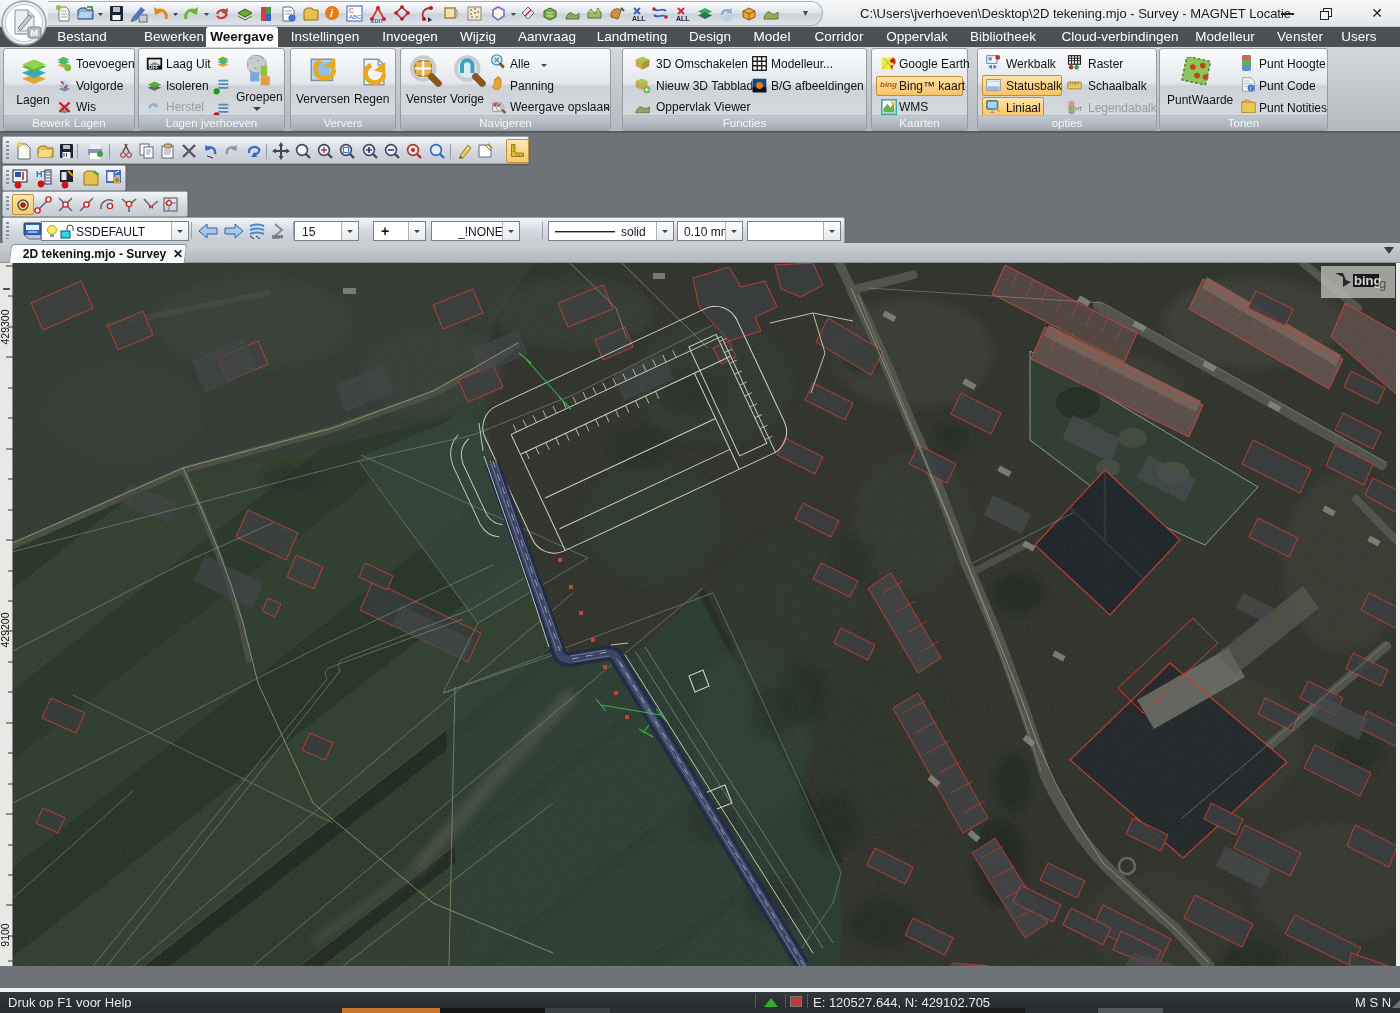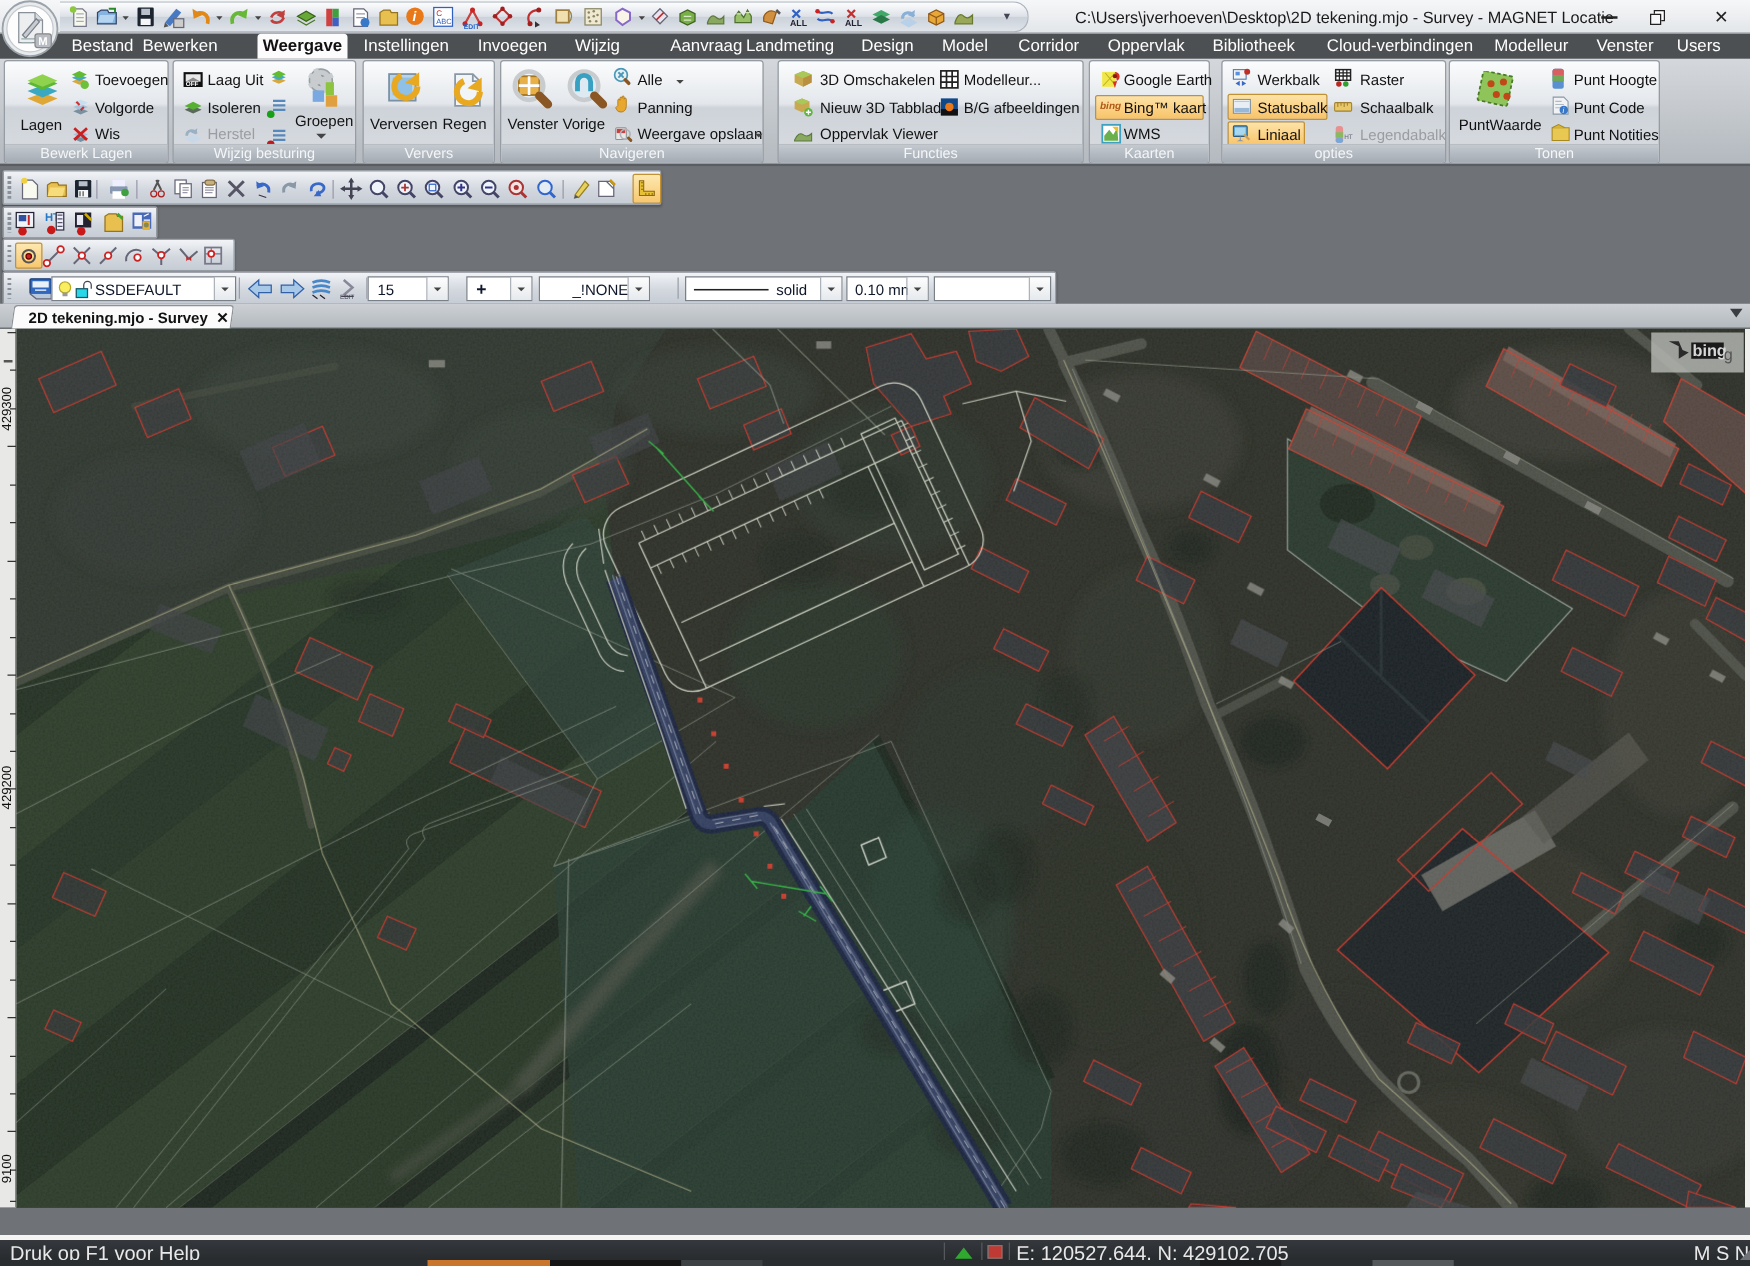--- a/index.html
+++ b/index.html
@@ -32,21 +32,21 @@
 
 #tabrow{position:absolute;left:0;top:243px;width:1400px;height:20px;background:linear-gradient(#cdd1d6,#b4b9bf);border-bottom:1px solid #8d9298;}
 #tab1{position:absolute;left:10px;top:244px;width:176px;height:19px;background:#fbfbfb;border:1px solid #8d9298;border-bottom:none;border-radius:3px 3px 0 0;font-size:12px;font-weight:bold;color:#111;line-height:19px;padding-left:12px;transform:skewX(-8deg);}
 #tab1 span{display:inline-block;transform:skewX(8deg);}
 
 #maparea{position:absolute;left:0;top:263px;width:1400px;height:703px;background:#2e3531;}
 #vruler{position:absolute;left:0;top:263px;width:13px;height:703px;background:#e8e8e6;border-right:1px solid #888;}
 #hruler{position:absolute;left:0;top:966px;width:1400px;height:22px;background:#efefed;border-top:1px solid #999;}
 #hr2{position:absolute;left:0;top:988px;width:1400px;height:4px;background:#f4f4f2;}
 
-#statusbar{position:absolute;left:0;top:992px;width:1400px;height:21px;background:linear-gradient(#34383c,#24272a);color:#e8e8e8;font-size:16px;}
+#statusbar{position:absolute;left:0;top:992px;width:1400px;height:21px;background:linear-gradient(#34383c,#24272a);color:#e8e8e8;font-size:13px;}
 #botstrip{position:absolute;left:0;top:1008px;width:1400px;height:5px;background:#2b2e31;}
 </style></head>
 <body>
 <div id="app">
 
 <div id="titlebar"></div>
 <div id="qat">
 <svg style="position:absolute;left:4px;top:1px;" width="760" height="22" viewBox="0 0 760 22">
 <g transform="translate(3,2)">
           <path d="M4 2h7l3 3v11H4Z" fill="#f6f8ee" stroke="#778"></path>
@@ -212,25 +212,25 @@
       </svg></div>
 <div id="title-text">C:\Users\jverhoeven\Desktop\2D tekening.mjo - Survey - MAGNET Locatie</div>
 <div style="position:absolute;left:1281px;top:13px;width:13px;height:2px;background:#222;"></div>
 <div style="position:absolute;left:1323px;top:8px;width:9px;height:9px;border:1.5px solid #222;background:#fff;"></div>
     <div style="position:absolute;left:1320px;top:11px;width:9px;height:9px;border:1.5px solid #222;background:#f6f7f8;"></div>
 <div class="winbtn" style="left:1354px;font-size:14px;">✕</div>
 <div id="orb"></div>
 
 <div id="menubar">
 <div class="mitem" style="left:82px;">Bestand</div>
-<div class="mitem" style="left:144px;">Bewerken</div>
+<div class="mitem" style="left:174px;">Bewerken</div>
 <div class="mitem" style="left:325px;">Instellingen</div>
 <div class="mitem" style="left:410px;">Invoegen</div>
 <div class="mitem" style="left:478px;">Wijzig</div>
-<div class="mitem" style="left:565px;">Aanvraag</div>
+<div class="mitem" style="left:547px;">Aanvraag</div>
 <div class="mitem" style="left:632px;">Landmeting</div>
 <div class="mitem" style="left:710px;">Design</div>
 <div class="mitem" style="left:772px;">Model</div>
 <div class="mitem" style="left:839px;">Corridor</div>
 <div class="mitem" style="left:917px;">Oppervlak</div>
 <div class="mitem" style="left:1003px;">Bibliotheek</div>
 <div class="mitem" style="left:1120px;">Cloud-verbindingen</div>
 <div class="mitem" style="left:1225px;">Modelleur</div>
 <div class="mitem" style="left:1300px;">Venster</div>
 <div class="mitem" style="left:1359px;">Users</div>
@@ -311,21 +311,21 @@
             <rect x="3" y="6.5" width="16" height="3" transform="rotate(25 11 8)"></rect>
             <rect x="3" y="6.5" width="16" height="3" transform="rotate(65 11 8)"></rect>
             <rect x="3" y="6.5" width="16" height="3" transform="rotate(-25 11 8)"></rect>
           </g>
           <rect x="14" y="9" width="5" height="8" fill="#8cc440"></rect>
           <rect x="6" y="14" width="7" height="7" fill="#7aa8e0"></rect>
           <rect x="14" y="17" width="7" height="7" fill="#e0a040"></rect>
         </svg>
   <div class="ritem" style="left:97px;top:41px;">Groepen</div>
   <div style="position:absolute;left:114px;top:58px;border:4px solid transparent;border-top-color:#444;"></div>
-  <div class="grplbl">Wijzig besturing</div>
+  <div class="grplbl">Lagen jverhoeven</div>
  </div>
  <div class="grp" style="left:290px;width:106px;">
   <svg style="position:absolute;left:16px;top:6px;" width="34" height="34" viewBox="0 0 24 24">
           <rect x="3" y="3" width="15" height="15" fill="#b8d4ea" stroke="#7a90a4"></rect>
           <rect x="5" y="5" width="11" height="10" fill="#8ec0e8"></rect>
           <path d="M19 10 a6.5 6.5 0 1 1 -9 -6" stroke="#e8a820" stroke-width="3.4" fill="none"></path>
           <path d="M20 2 20 10 12 8Z" fill="#e8a820"></path>
         </svg>
   <div class="ritem" style="left:5px;top:43px;">Verversen</div>
   <svg style="position:absolute;left:66px;top:6px;" width="34" height="34" viewBox="0 0 24 24">

